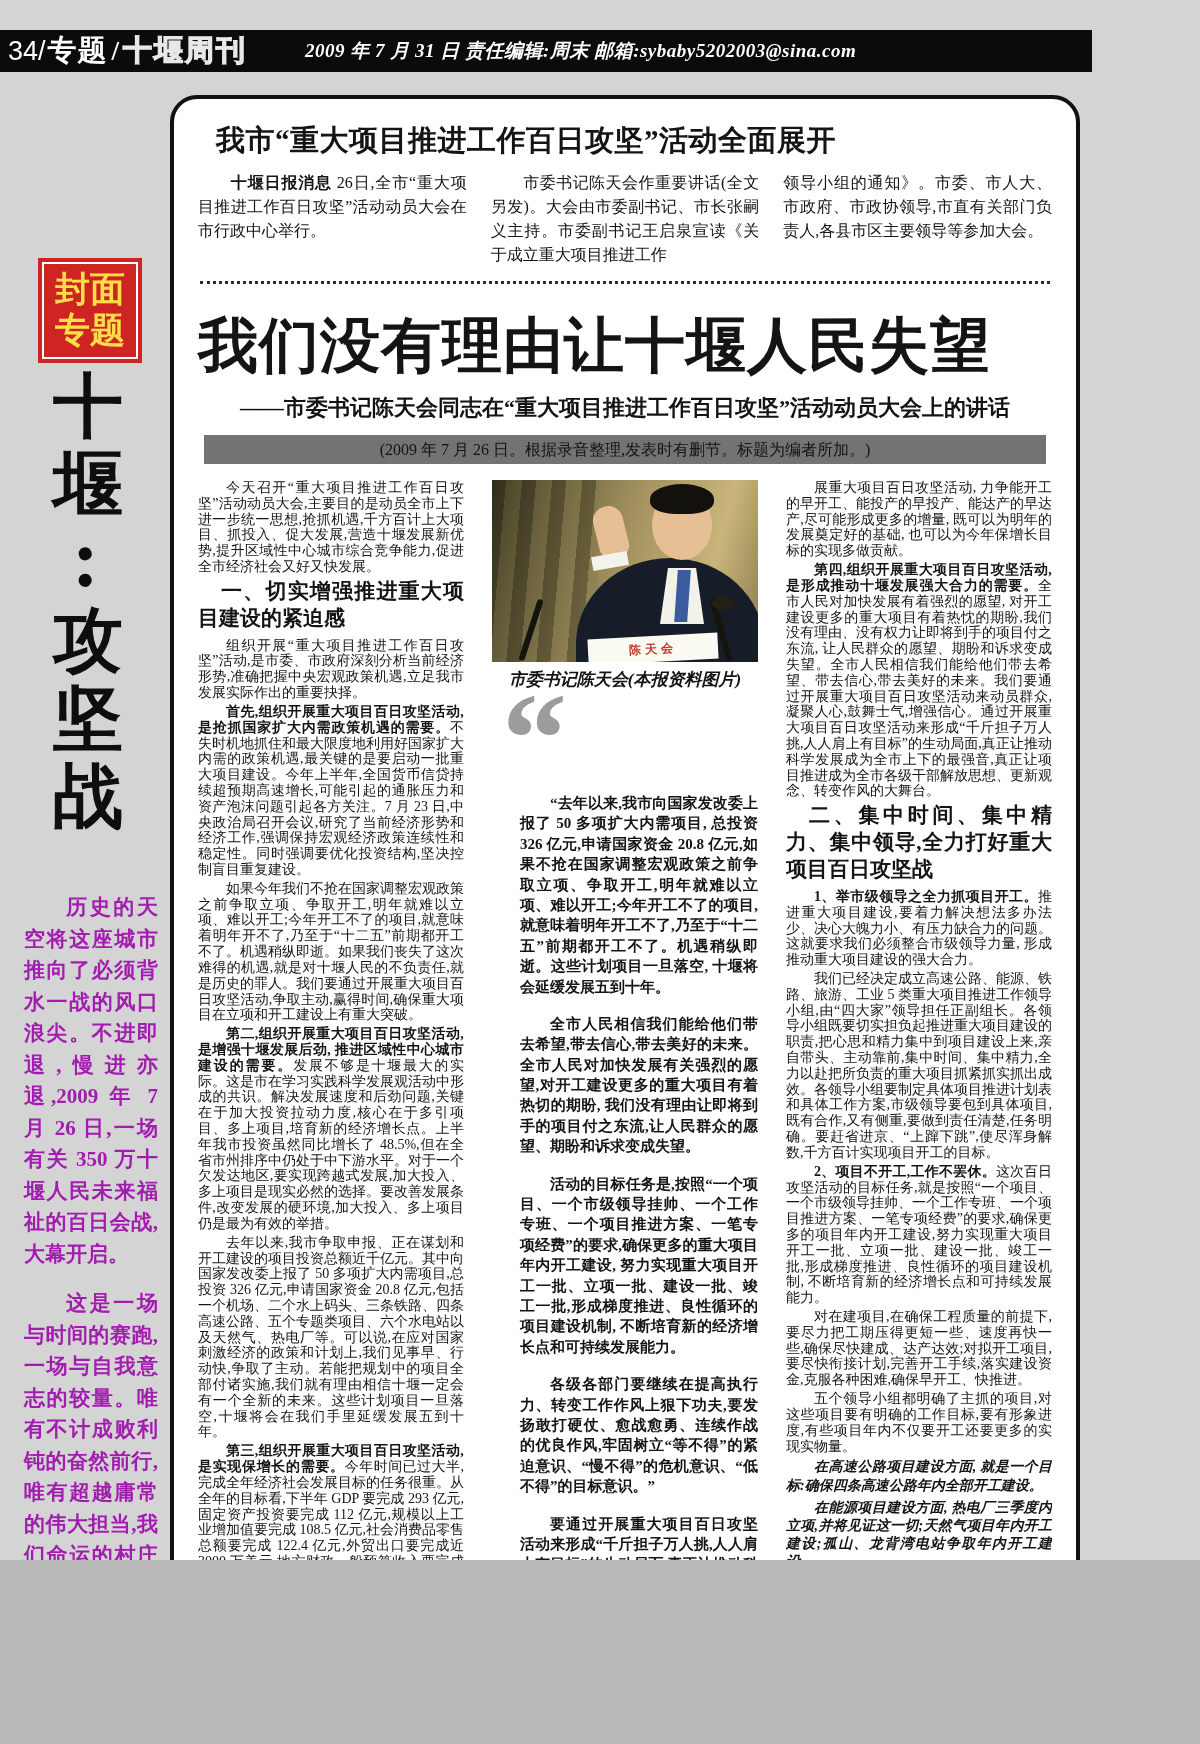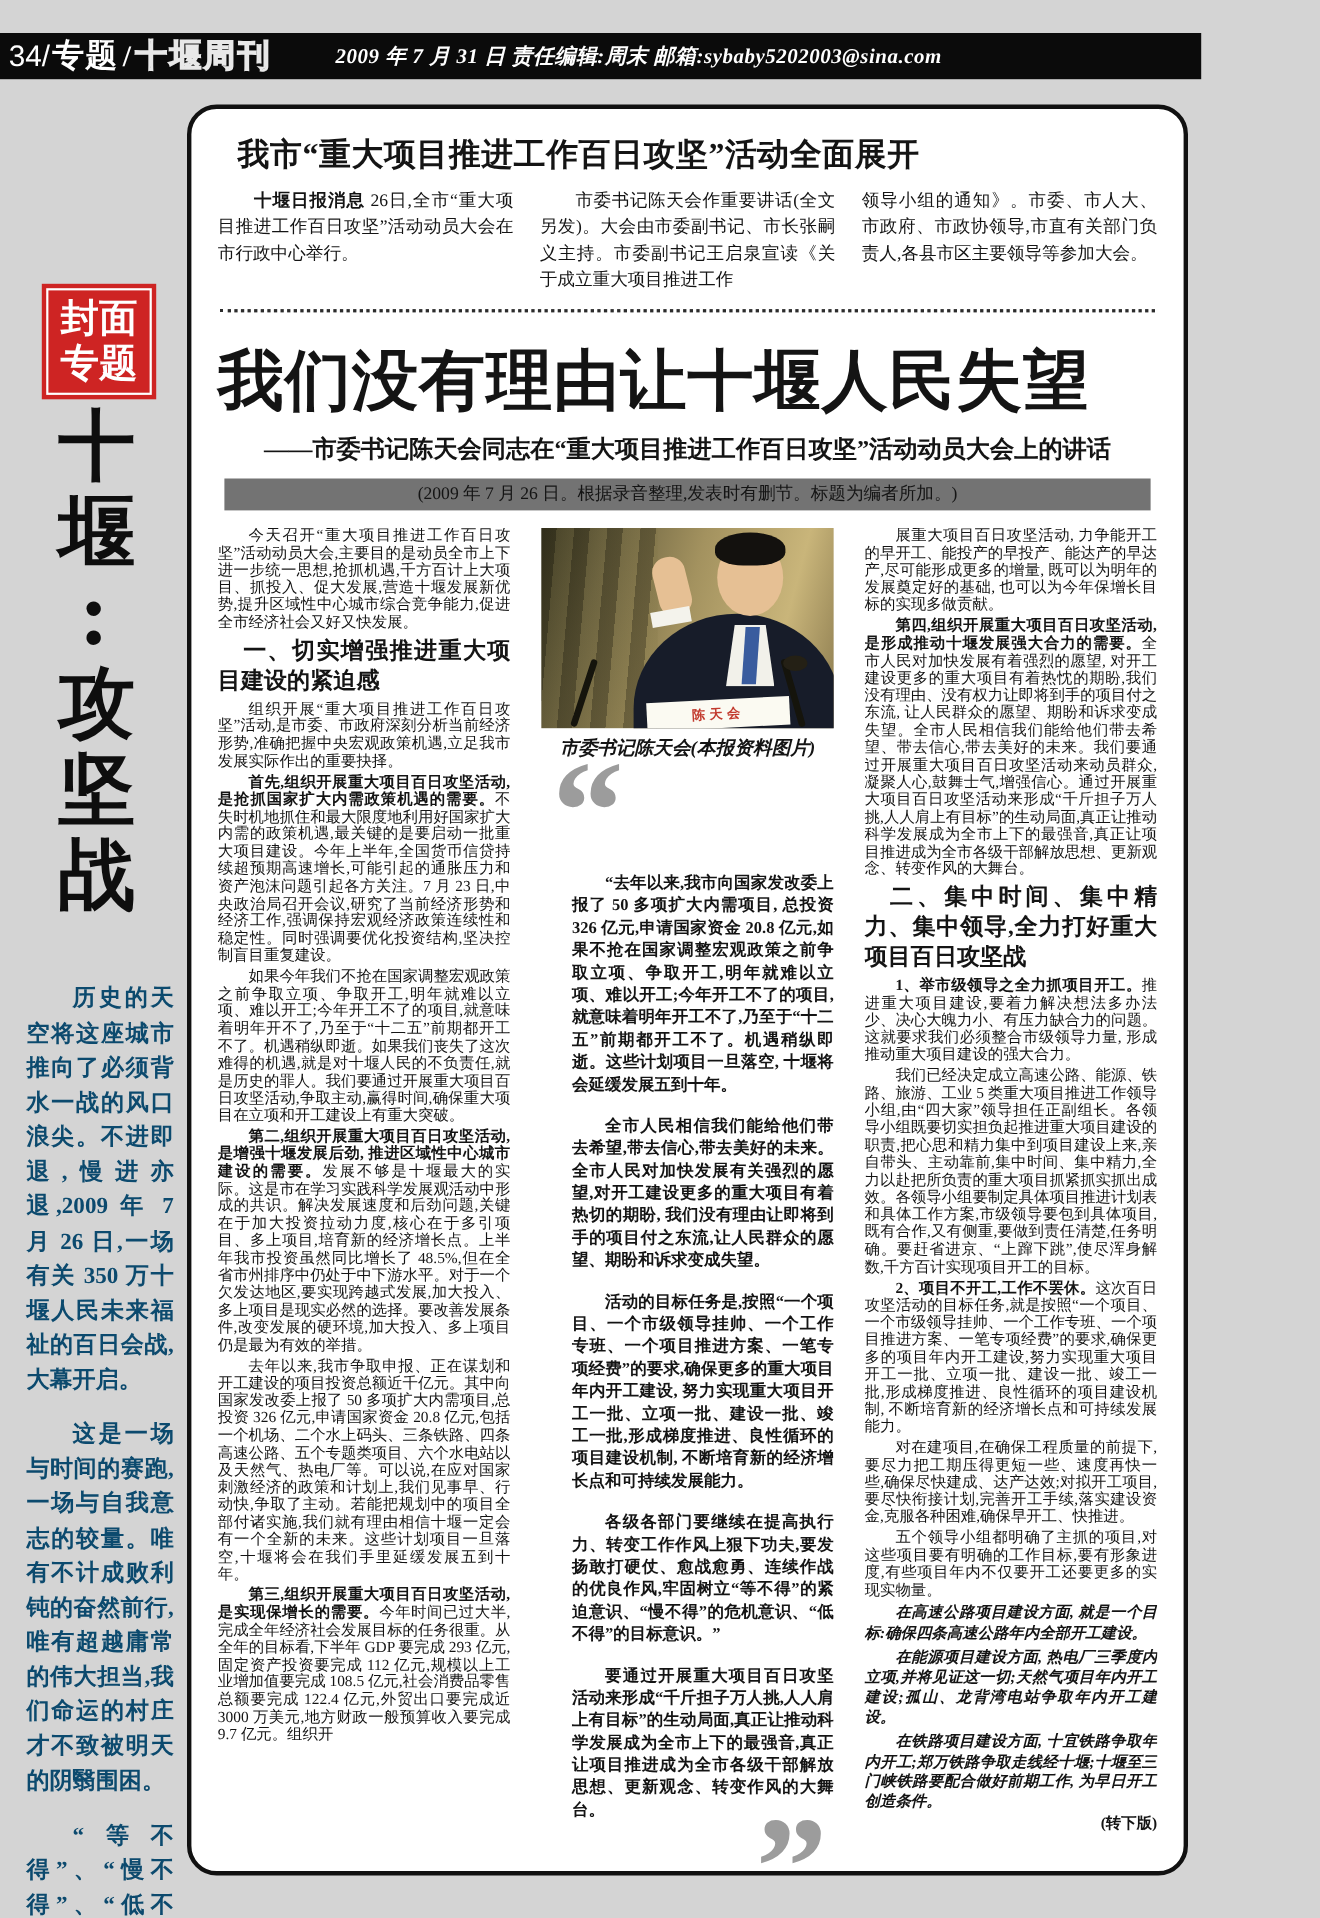--- a/index.html
+++ b/index.html
@@ -1,34 +1,34 @@
 <!DOCTYPE html>
 <html><head>
 <meta charset="utf-8">
 <style>
   html,body{margin:0;padding:0;background:#b9b9b9;}
-  .page{position:relative;width:1200px;height:1744px;background:#d4d4d4;overflow:hidden;
+  .page{position:relative;width:1200px;height:1560px;background:#d4d4d4;overflow:hidden;
         font-family:"Liberation Serif","DejaVu Serif",serif;color:#141414;}
   
   .header-bar{position:absolute;left:0;top:30px;width:1092px;height:42px;background:#0b0b0b;
               display:flex;align-items:center;color:#fff;}
   .hb-pg{font-family:"Liberation Sans","DejaVu Sans",sans-serif;font-size:27px;margin-left:8px;}
   .hb-sec{font-size:29px;font-weight:bold;margin-left:2px;letter-spacing:1px;}
   .hb-slash{font-size:27px;font-weight:bold;margin:0 4px;}
   .hb-pub{font-size:29px;font-weight:bold;color:transparent;-webkit-text-stroke:1.2px #e8e8e8;letter-spacing:2px;}
   .hb-date{font-style:italic;font-weight:bold;font-size:19px;margin-left:58px;letter-spacing:.5px;}
   
-  .stamp{position:absolute;left:42px;top:262px;width:92px;background:#ce2423;color:#ffffff;
+  .stamp{position:absolute;left:42px;top:262px;width:92px;background:#ce2423;color:#fde047;
          border:2px solid #fff;box-shadow:0 0 0 4px #ce2423;text-align:center;
          font-weight:bold;font-size:35px;line-height:1.18;padding:5px 0;}
   .vtitle{position:absolute;left:32px;top:368px;width:112px;text-align:center;
           font-weight:bold;font-size:70px;line-height:78px;color:#0e0e0e;}
   .side-text{position:absolute;left:24px;top:892px;width:134px;}
   .side-text p{font-size:21px;font-weight:bold;line-height:1.5;text-align:justify;
-               text-indent:2em;margin:0 0 18px;color:#0c4a6e;}
+               text-indent:2em;margin:0 0 18px;color:#a21caf;}
   
   .main-box{position:absolute;left:170px;top:95px;width:910px;height:1610px;background:#fff;
             border:4px solid #111;border-radius:27px;box-sizing:border-box;padding:18px 24px 16px;overflow:hidden;}
   .ts-head{font-size:29px;font-weight:bold;margin:4px 0 10px 18px;letter-spacing:.5px;}
   .ts-cols{display:flex;gap:24px;}
   .ts-col{flex:1;font-size:16px;line-height:1.5;text-align:justify;margin:0;}
   .ts-col .ind{display:inline-block;width:2em;}
   .dotted{border-top:3px dotted #2c2c2c;margin:14px 2px 0;}
   .headline{font-size:60px;font-weight:bold;text-align:left;margin:22px 0 6px;letter-spacing:1px;white-space:nowrap;}
   .subtitle{font-size:22px;font-weight:bold;text-align:center;margin:2px 0 12px;}

